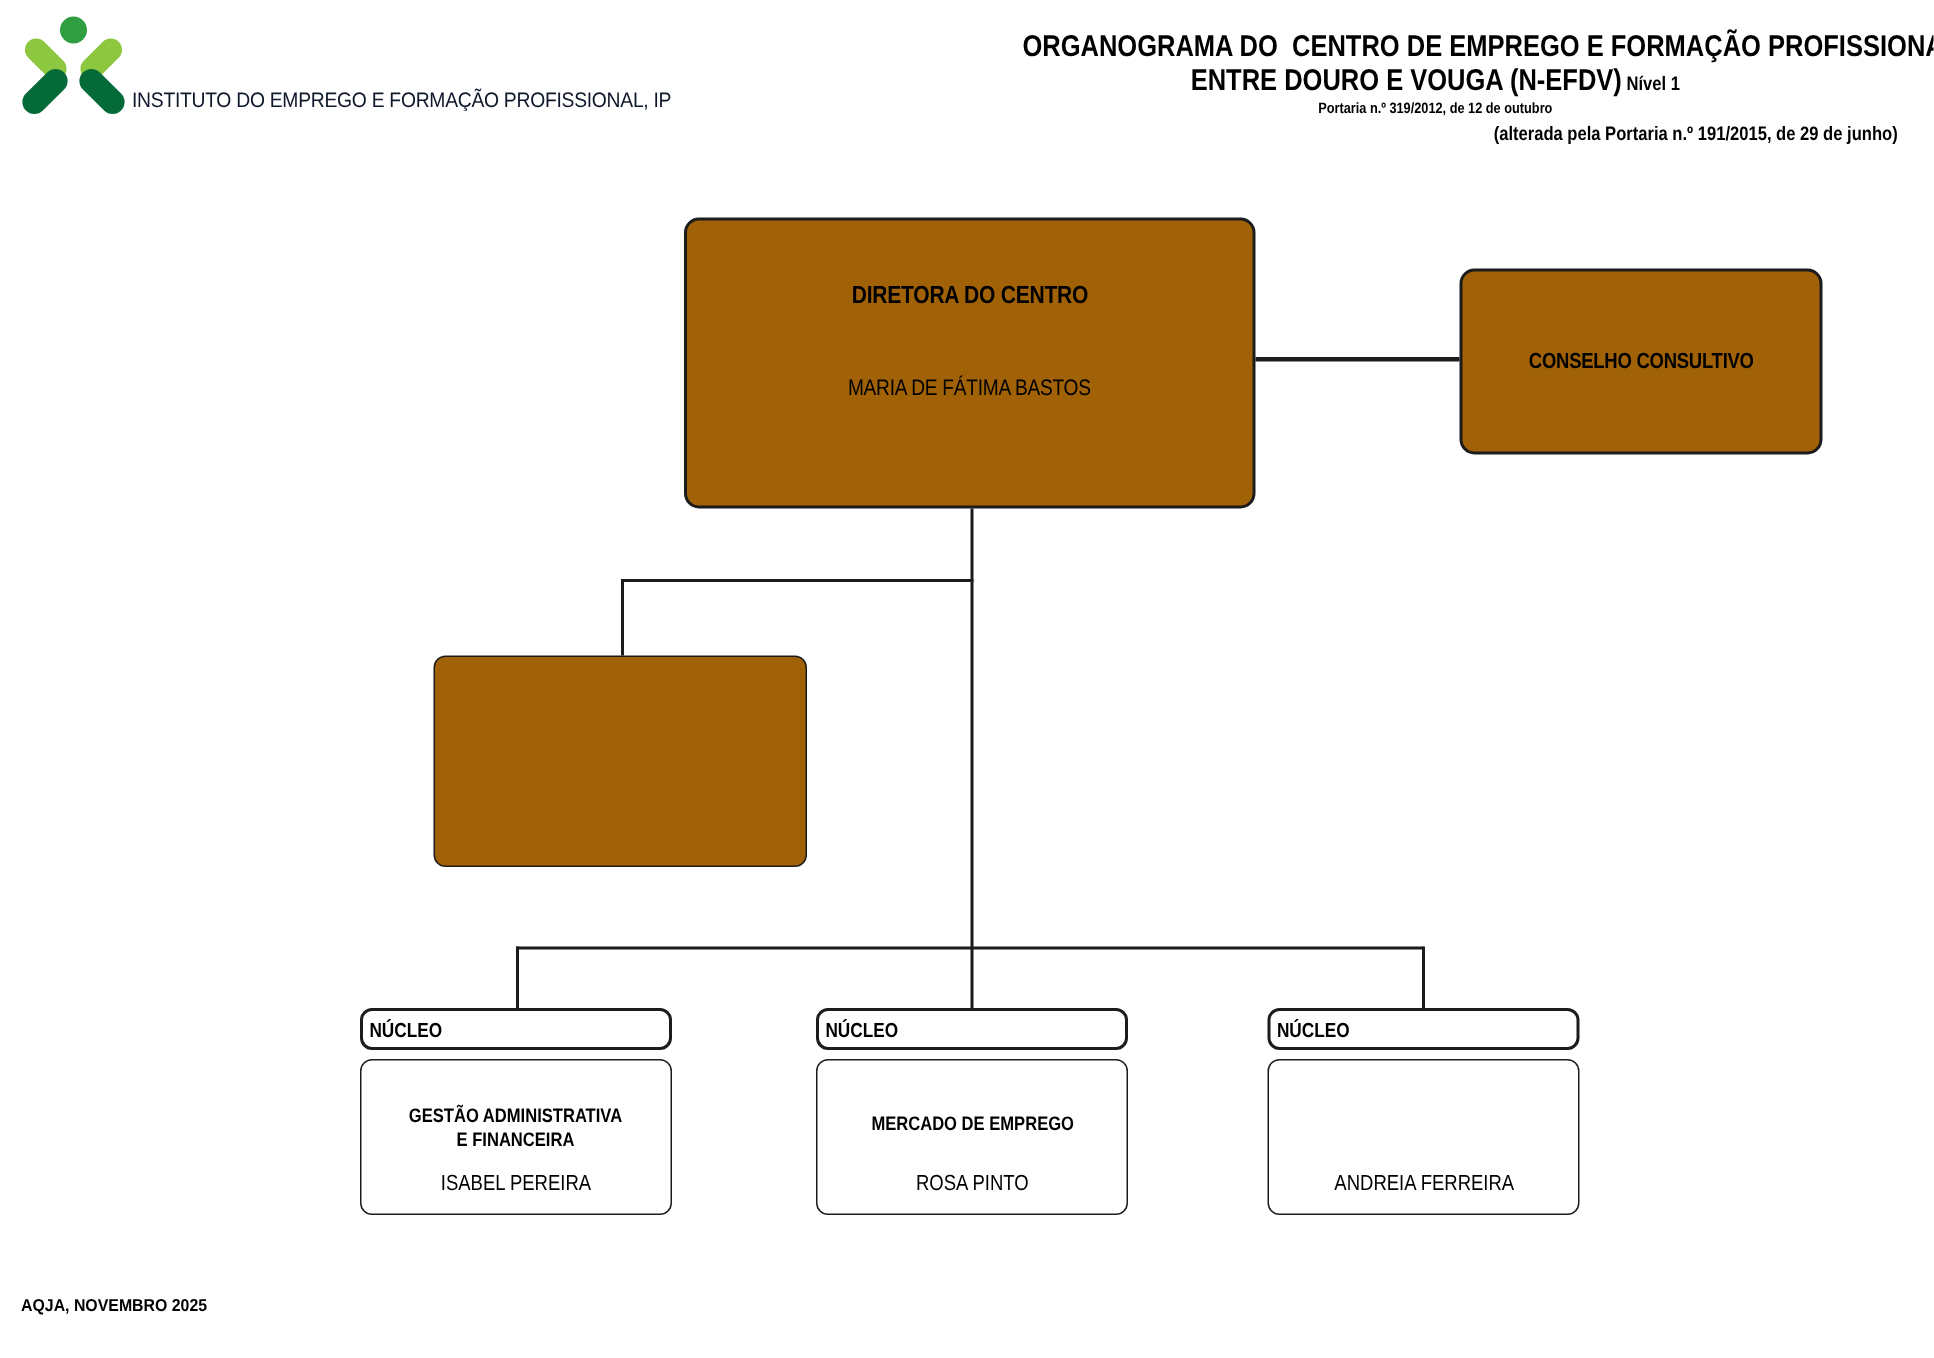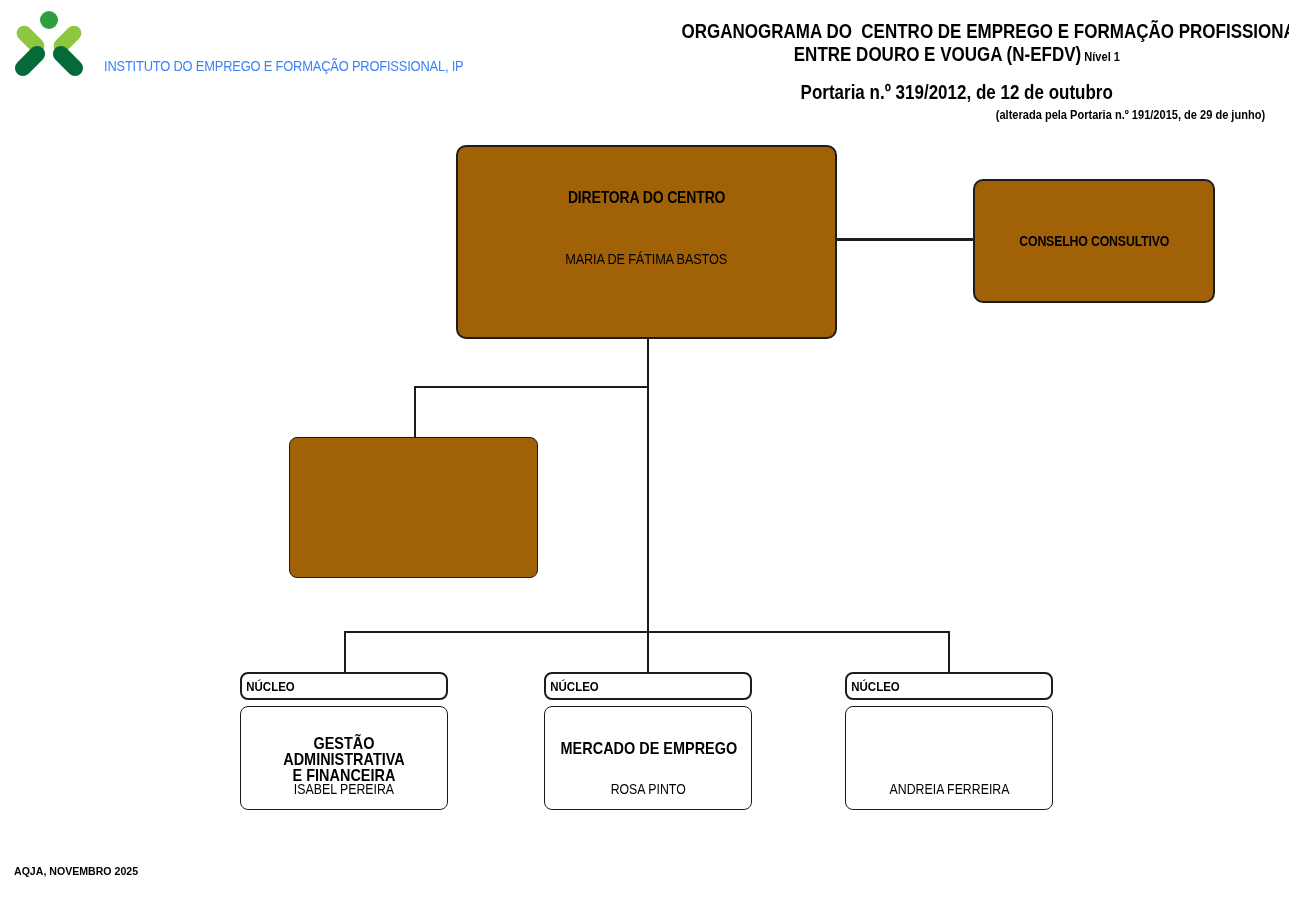--- a/index.html
+++ b/index.html
@@ -34,51 +34,51 @@
     position:absolute; background:#fff; border:2px solid #1c1c1c; border-radius:8px;
     width:208px; height:28px; text-align:left;
   }
   .nucleo-head .lbl { font-weight:bold; font-size:13.5px; line-height:25px; }
   .nucleo-body {
     position:absolute; background:#fff; border:1.5px solid #1c1c1c; border-radius:8px;
     width:208px; height:104px;
   }
   .nucleo-title {
     position:absolute; top:13px; left:0; right:0; text-align:center;
-    font-weight:bold; font-size:17px; line-height:16px; white-space:pre-line;
+    font-weight:bold; font-size:13px; line-height:16px; white-space:pre-line;
   }
   .nucleo-name {
     position:absolute; top:74px; left:0; right:0; text-align:center;
     font-size:14.5px;
   }
   .pill { position:absolute; border-radius:9px; }
   .hdr-line { text-align:center; font-weight:bold; }
 </style>
 </head>
 <body>
 
 <div class="abs" style="left:12px; top:8px; width:74px; height:74px;">
   <div class="pill" style="left:2px;  top:24px; width:33px; height:15px; background:#8dc63f; transform:rotate(45deg);"></div>
   <div class="pill" style="left:39px; top:24px; width:33px; height:15px; background:#8dc63f; transform:rotate(-45deg);"></div>
   <div class="pill" style="left:0px;  top:45px; width:36px; height:16px; background:#046a38; transform:rotate(-45deg);"></div>
   <div class="pill" style="left:38px; top:45px; width:36px; height:16px; background:#046a38; transform:rotate(45deg);"></div>
   <div class="pill" style="left:28px; top:3px; width:18px; height:18px; border-radius:50%; background:#2f9e41;"></div>
 </div>
-<div class="abs" style="left:104px; top:58px; font-size:14px; color:#3b82f6; letter-spacing:-0.2px;">
+<div class="abs" style="left:88px; top:58px; font-size:14px; color:#0f172a; letter-spacing:-0.2px;">
   <span class="cxl">INSTITUTO DO EMPREGO E FORMAÇÃO PROFISSIONAL, IP</span>
 </div>
 
 <div class="abs" style="left:624px; top:20px; width:665px;">
   <div class="hdr-line" style="font-size:20px; line-height:23px;">
     <span class="cx">ORGANOGRAMA DO  CENTRO DE EMPREGO E FORMAÇÃO PROFISSIONAL DE</span>
   </div>
   <div class="hdr-line" style="font-size:20px; line-height:23px;">
     <span class="cx"><span>ENTRE DOURO E VOUGA (N-EFDV)</span><span style="font-size:13px;"> </span><span style="font-size:13px;">Nível 1</span></span>
   </div>
-  <div class="hdr-line" style="font-size:20px; margin-top:13px;">
+  <div class="hdr-line" style="font-size:10px; margin-top:0;">
     <span class="cx">Portaria n.º 319/2012, de 12 de outubro</span>
   </div>
   <div class="hdr-line" style="font-size:13px; margin-top:3px;text-align:right;">
     <span class="cx">(alterada pela Portaria n.º 191/2015, de 29 de junho)</span>
   </div>
 </div>
 
 <div class="line" style="left:837px; top:238px; width:136px; height:3px;"></div>
 <div class="line" style="left:647px; top:339px; width:2px; height:334px;"></div>
 <div class="line" style="left:414px; top:386px; width:235px; height:1.5px;"></div>

